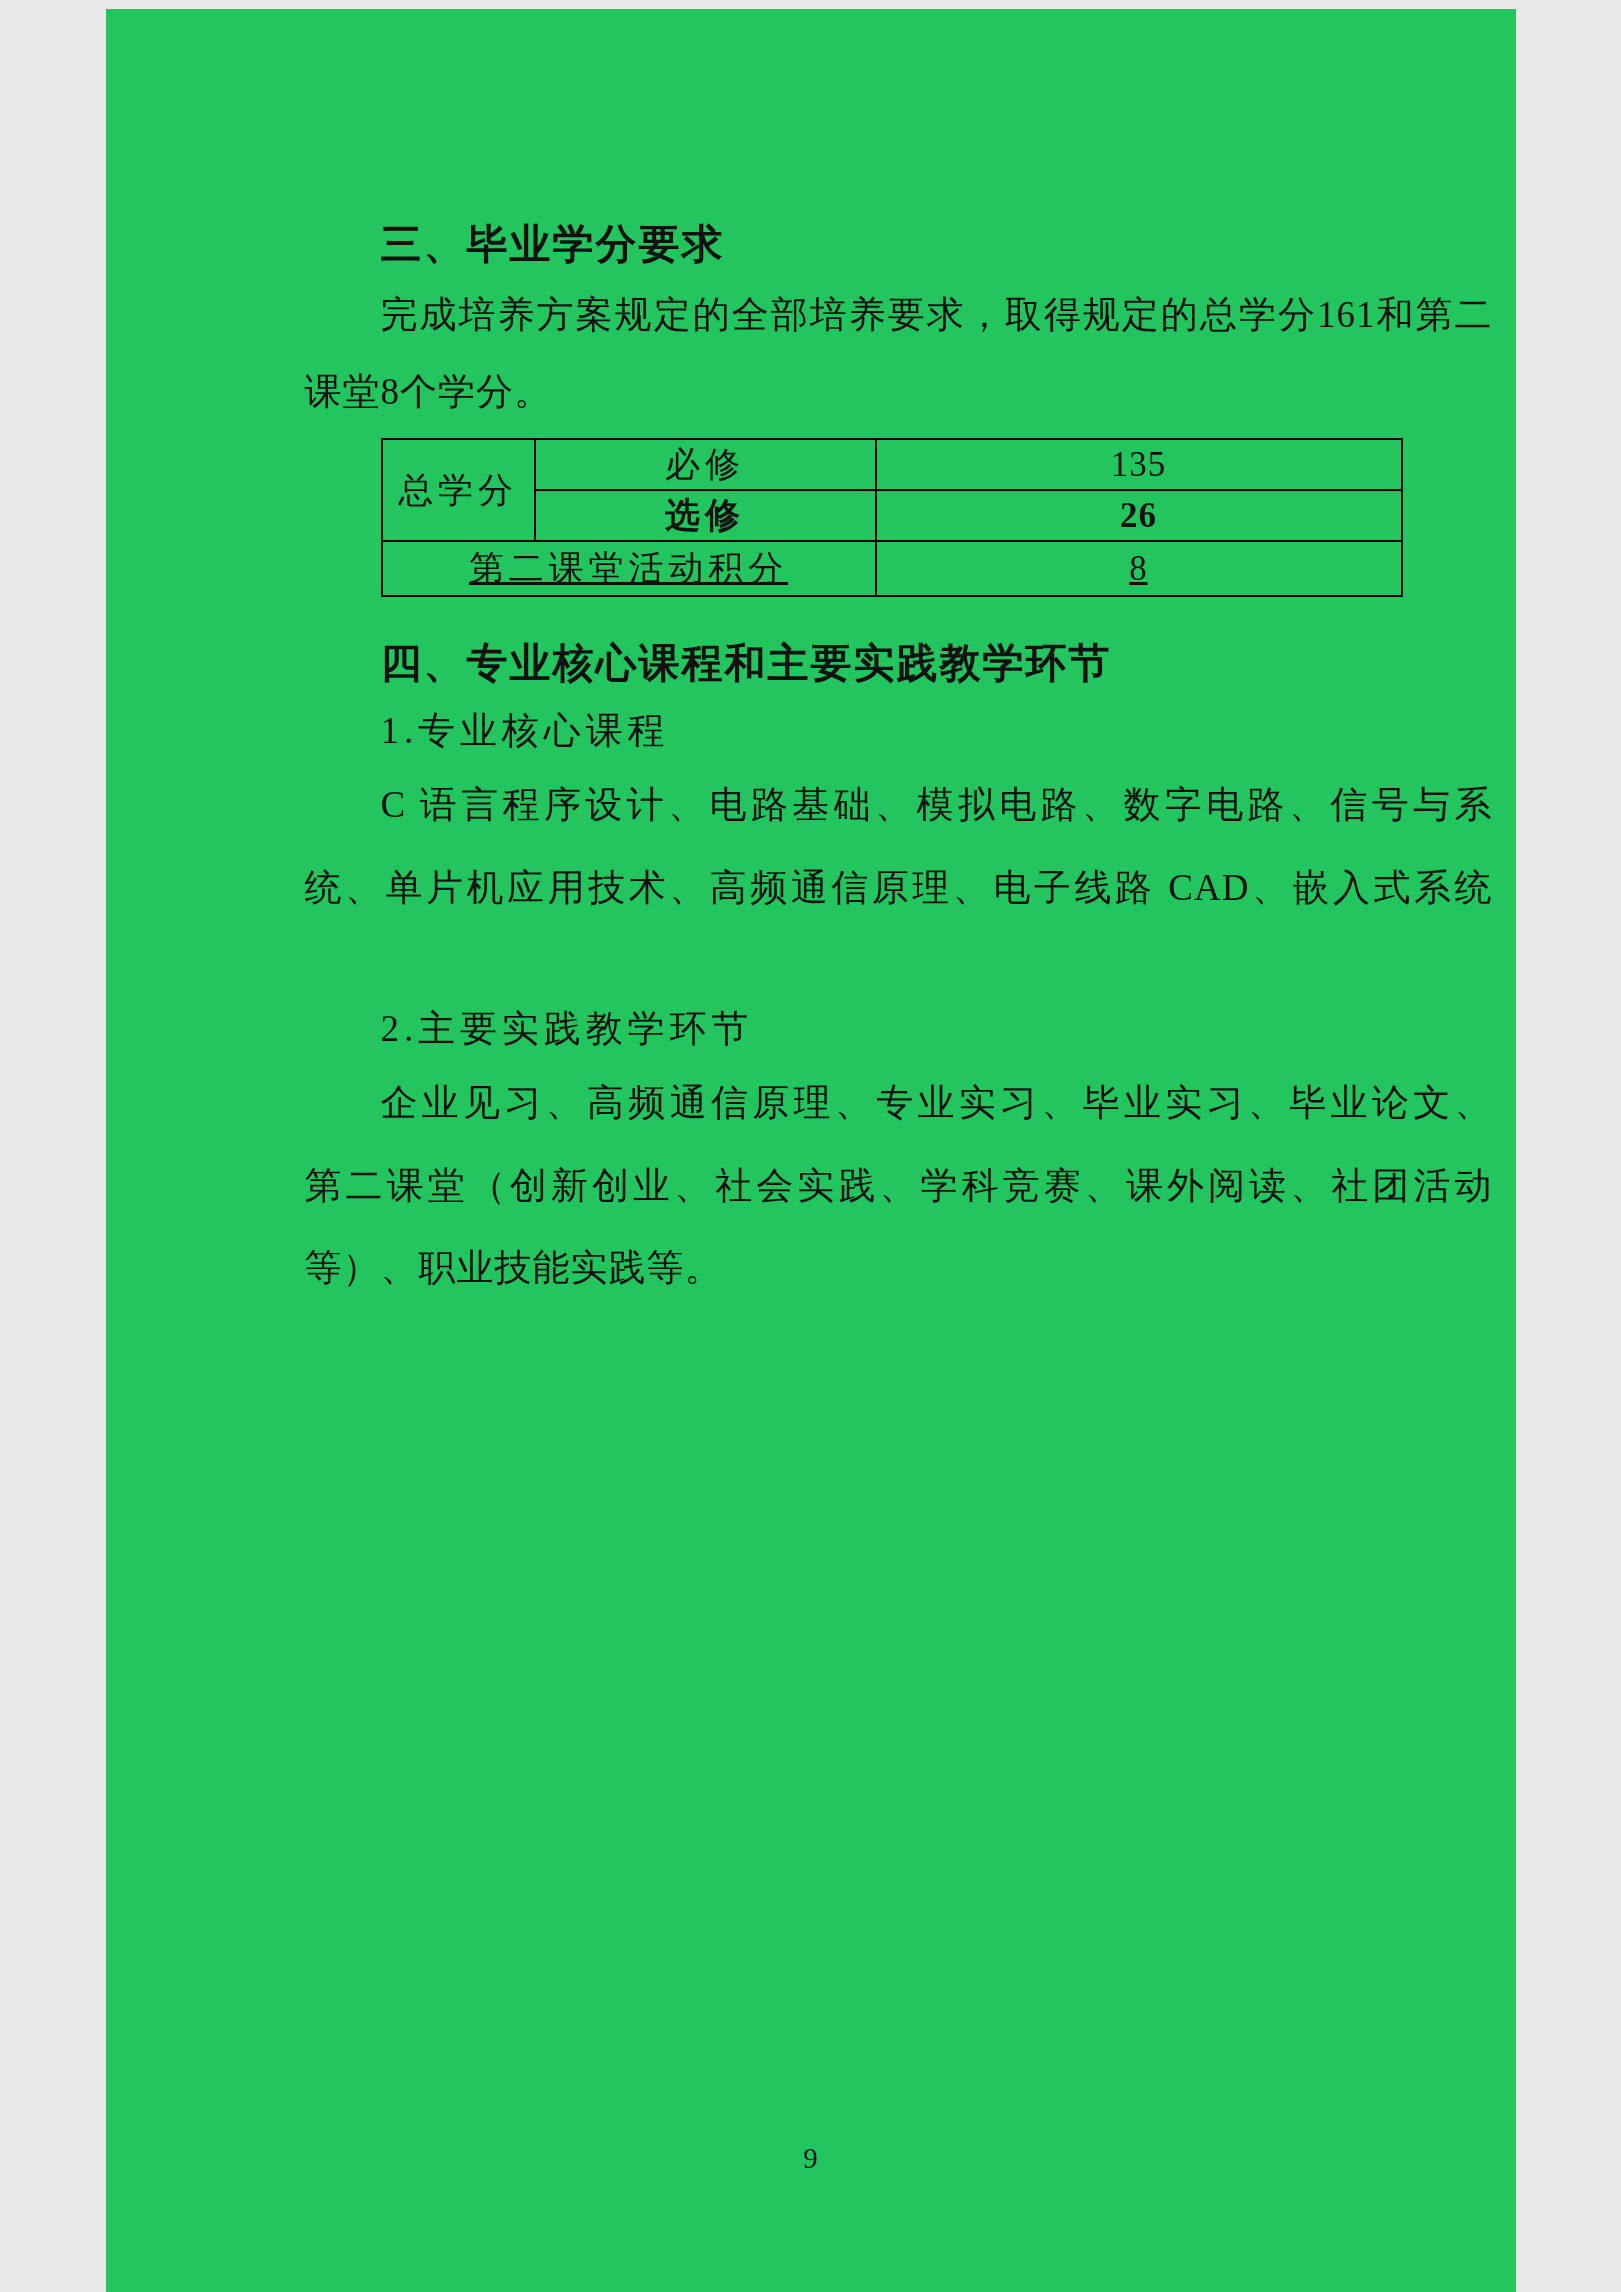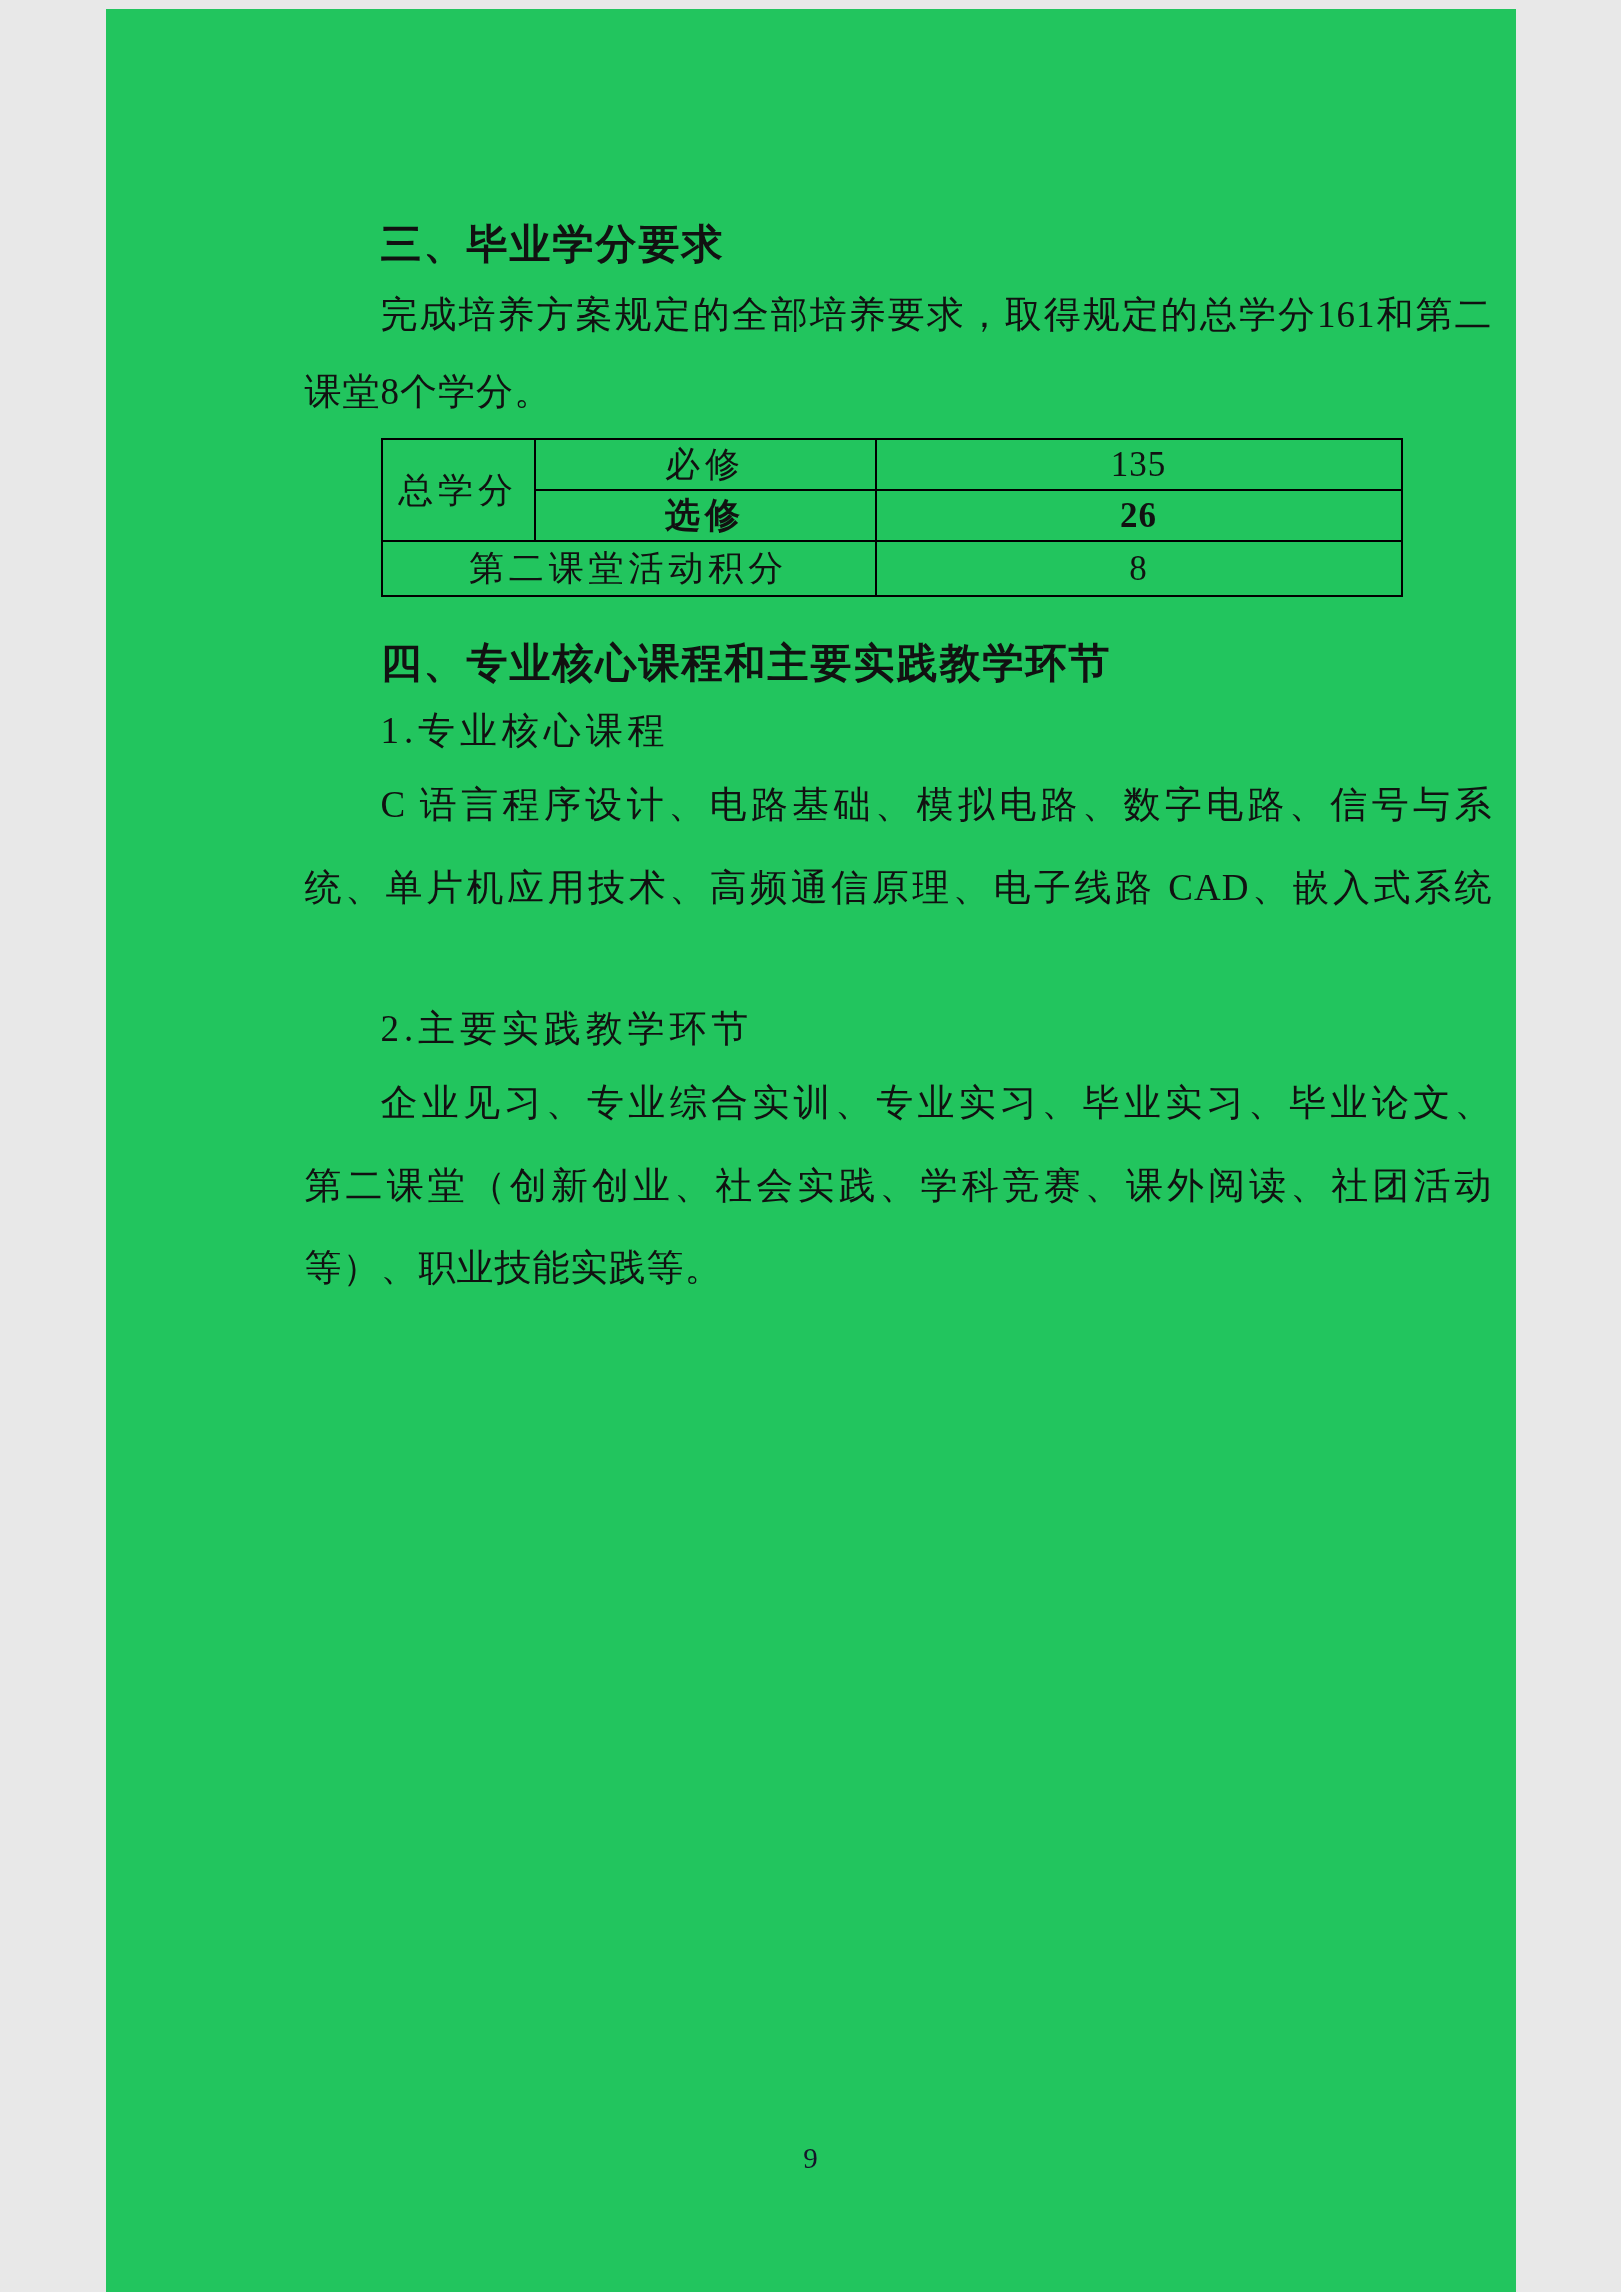--- a/index.html
+++ b/index.html
@@ -79,39 +79,39 @@
     <tbody>
       <tr style="height:51px;">
         <td rowspan="2">总学分</td>
         <td>必修</td>
         <td class="num">135</td>
       </tr>
       <tr style="height:51px;font-weight:bold;">
         <td>选修</td>
         <td class="num">26</td>
       </tr>
-      <tr style="height:55px;">
+      <tr style="height:55px;text-decoration:underline;">
         <td colspan="2">第二课堂活动积分</td>
         <td class="num">8</td>
       </tr>
     </tbody>
   </table>
 
   <div class="line heading indent" style="top:631px;">四、专业核心课程和主要实践教学环节</div>
 
   <div class="line subtitle indent" style="top:698px;">1.专业核心课程</div>
 
   <div class="line fill indent" style="top:772px;">C 语言程序设计、电路基础、模拟电路、数字电路、信号与系</div>
 
   <div class="line fill" style="top:855px;">统、单片机应用技术、高频通信原理、电子线路 CAD、嵌入式系统</div>
 
 
   <div class="line subtitle indent" style="top:996px;">2.主要实践教学环节</div>
 
-  <div class="line fill indent" style="top:1070px;">企业见习、专业综合实训、专业实习、毕业实习、毕业论文、</div>
+  <div class="line fill indent" style="top:1070px;">企业见习、高频通信原理、专业实习、毕业实习、毕业论文、</div>
 
   <div class="line fill" style="top:1153px;">第二课堂（创新创业、社会实践、学科竞赛、课外阅读、社团活动</div>
 
   <div class="line" style="top:1235px;">等）、职业技能实践等。</div>
 
   <div class="page-number">9</div>
 
 </div>
 
 

